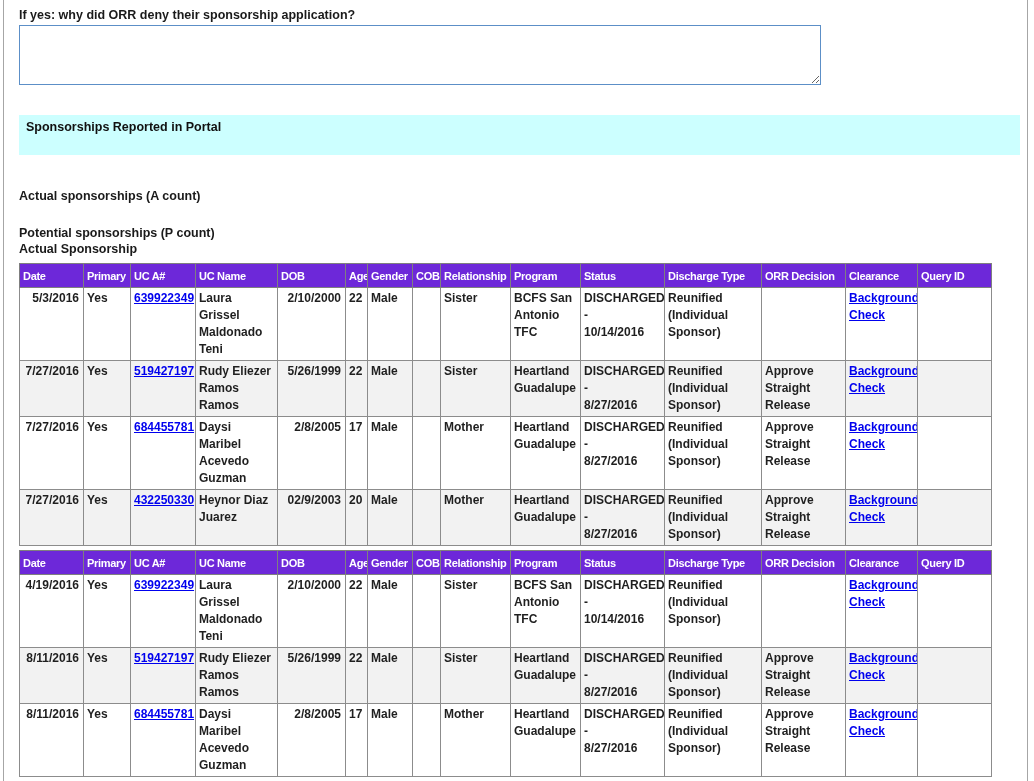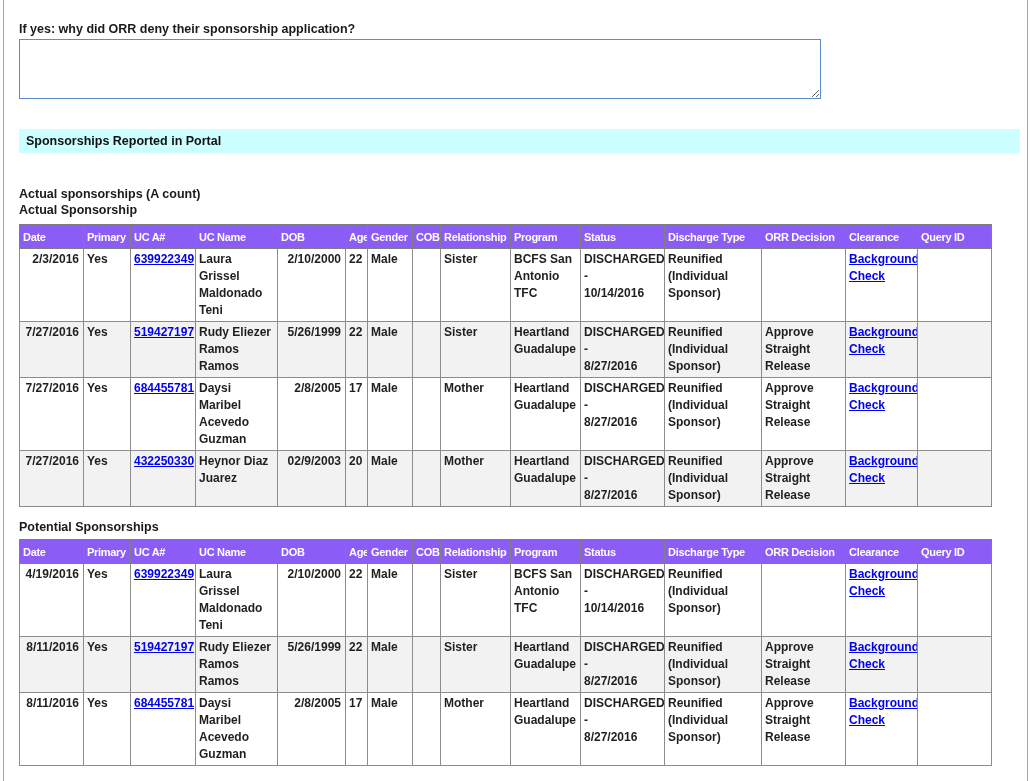--- a/index.html
+++ b/index.html
@@ -4,43 +4,43 @@
 <style>
   html,body{margin:0;padding:0;}
   body{
     width:1034px;height:781px;position:relative;overflow:hidden;
     background:#ffffff;font-family:"Liberation Sans",sans-serif;
   }
   .frame-line{position:absolute;top:0;bottom:0;width:1px;background:#a6a6a6;}
   .frame-left{left:3px;}
   .frame-right{left:1027px;}
   .content{position:absolute;left:19px;top:0;width:1002px;}
-  .q-label{margin-top:21px;font-size:12.5px;font-weight:bold;color:#1a1a1a;line-height:16px;}
+  .q-label{margin-top:7px;font-size:12.5px;font-weight:bold;color:#1a1a1a;line-height:16px;}
   textarea.deny-box{
     display:block;margin-top:2px;box-sizing:border-box;
     width:802px;height:60px;border:1px solid #5c8fc7;background:#ffffff;
     resize:both;font:12px "Liberation Sans",sans-serif;outline:none;
   }
   .band{
-    margin-top:30px;width:1001px;height:24px;line-height:24px;box-sizing:border-box;
+    margin-top:30px;width:1001px;height:40px;line-height:24px;box-sizing:border-box;
     background:#ccffff;font-size:12.5px;font-weight:bold;color:#111111;padding-left:7px;
   }
   .count-label{font-size:12.5px;font-weight:bold;color:#1a1a1a;line-height:16px;}
   .lbl1{margin-top:33px;}
   .lbl2{margin-top:21px;}
   .table-title{font-size:12.5px;font-weight:bold;color:#1a1a1a;line-height:16px;}
   .title1{}
   .title2{margin-top:12px;}
   table.sponsor{
     border-collapse:collapse;table-layout:fixed;width:972px;margin-top:6px;
     border:1px solid #7f7f7f;
   }
   table.t2{margin-top:4px;}
   th{
-    background:#8b5cf6;color:#ffffff;font-size:11px;font-weight:bold;letter-spacing:-0.3px;
+    background:#6d28d9;color:#ffffff;font-size:11px;font-weight:bold;letter-spacing:-0.3px;
     text-align:left;vertical-align:middle;height:17px;padding:3px 1px 3px 3px;
     border:1px solid #7f7f7f;border-left:1px solid #9fb0c2;white-space:nowrap;overflow:hidden;
   }
   th:first-child{border-left:1px solid #7f7f7f;}
   td{
     border:1px solid #8c8c8c;vertical-align:top;padding:2px 3px;
     font-size:12px;font-weight:bold;color:#1f1f1f;line-height:17px;
     white-space:pre-line;overflow:hidden;background:#ffffff;
   }
   tbody tr:nth-child(even) td{background:#f2f2f2;}
@@ -55,20 +55,21 @@
 <div class="frame-line frame-right"></div>
 
 <div class="content">
 
   <div class="q-label">If yes: why did ORR deny their sponsorship application?</div>
   <textarea class="deny-box" style=""></textarea>
 
   <div class="band">Sponsorships Reported in Portal</div>
 
   <div class="count-label lbl1">Actual sponsorships (A count)</div>
+  <div class="count-label lbl2">Potential sponsorships (P count)</div>
 
   <div class="table-title title1">Actual Sponsorship</div>
 
   <table class="sponsor t1">
     <colgroup>
       <col style="width:64px">
         <col style="width:47px">
         <col style="width:65px">
         <col style="width:82px">
         <col style="width:68px">
@@ -97,21 +98,21 @@
         <th>Program</th>
         <th>Status</th>
         <th>Discharge Type</th>
         <th>ORR Decision</th>
         <th>Clearance</th>
         <th>Query ID</th>
       </tr>
     </thead>
     <tbody>
       <tr>
-        <td class="r">2/3/2016</td>
+        <td class="r">5/3/2016</td>
         <td>Yes</td>
         <td><a href="#">639922349</a></td>
         <td>Laura Grissel
 Maldonado
 Teni</td>
         <td class="r">2/10/2000</td>
         <td>22</td>
         <td>Male</td>
         <td></td>
         <td>Sister</td>
@@ -199,21 +200,20 @@
         <td>Approve
 Straight
 Release</td>
         <td><a href="#">Background
 Check</a></td>
         <td></td>
       </tr>
     </tbody>
   </table>
 
-  <div class="table-title title2">Potential Sponsorships</div>
 
   <table class="sponsor t2">
     <colgroup>
       <col style="width:64px">
         <col style="width:47px">
         <col style="width:65px">
         <col style="width:82px">
         <col style="width:68px">
         <col style="width:22px">
         <col style="width:45px">

